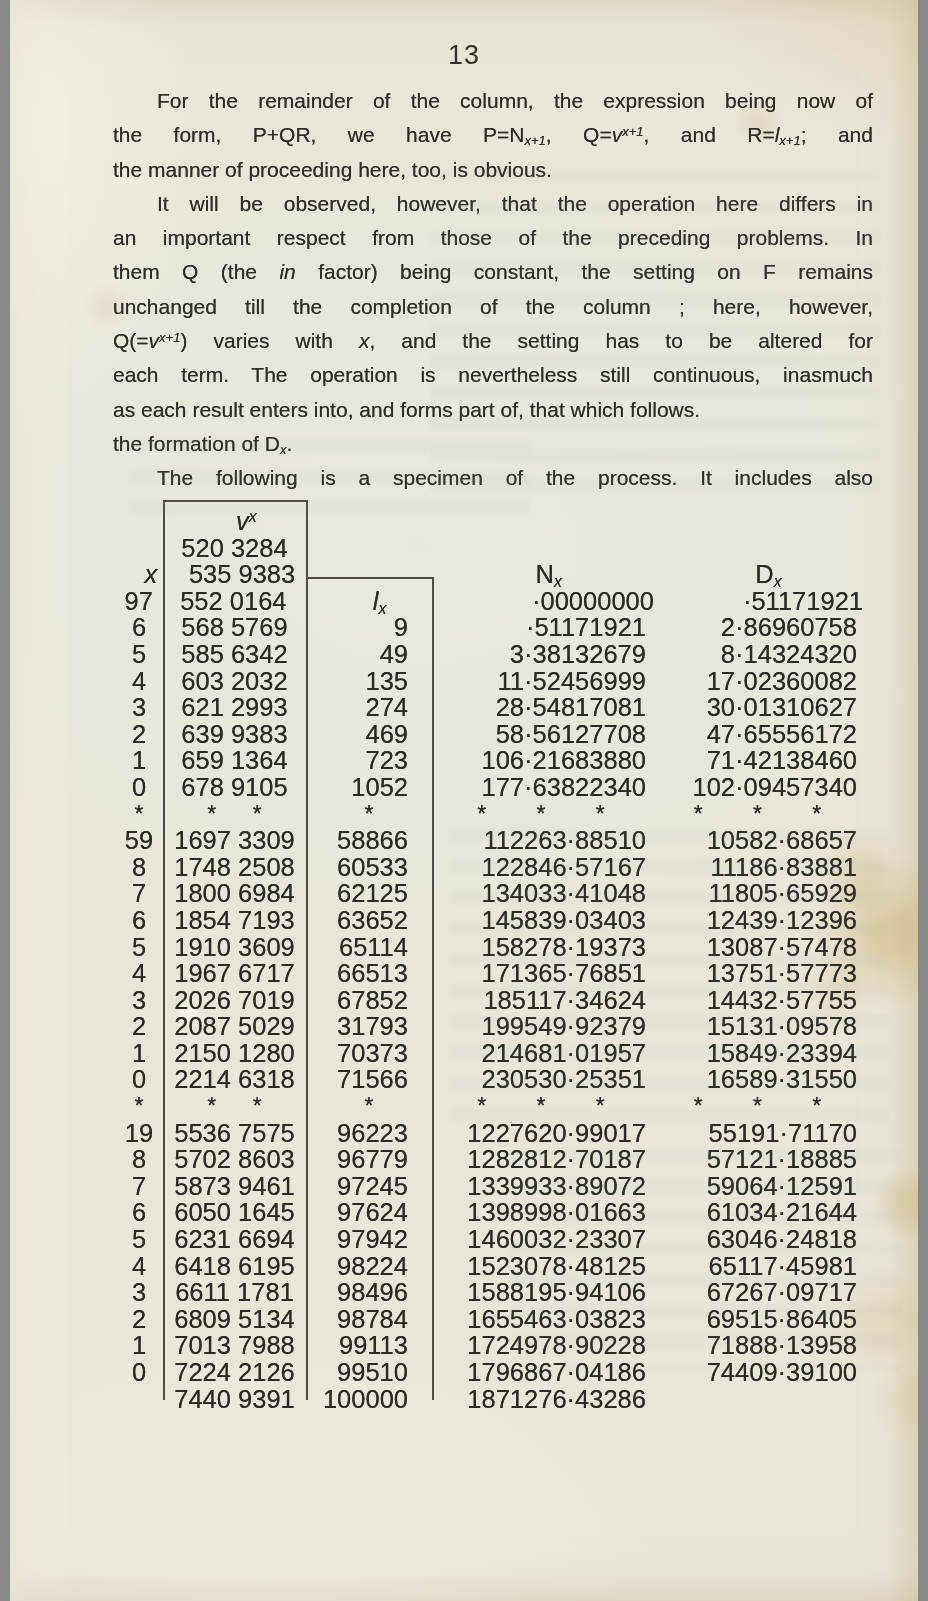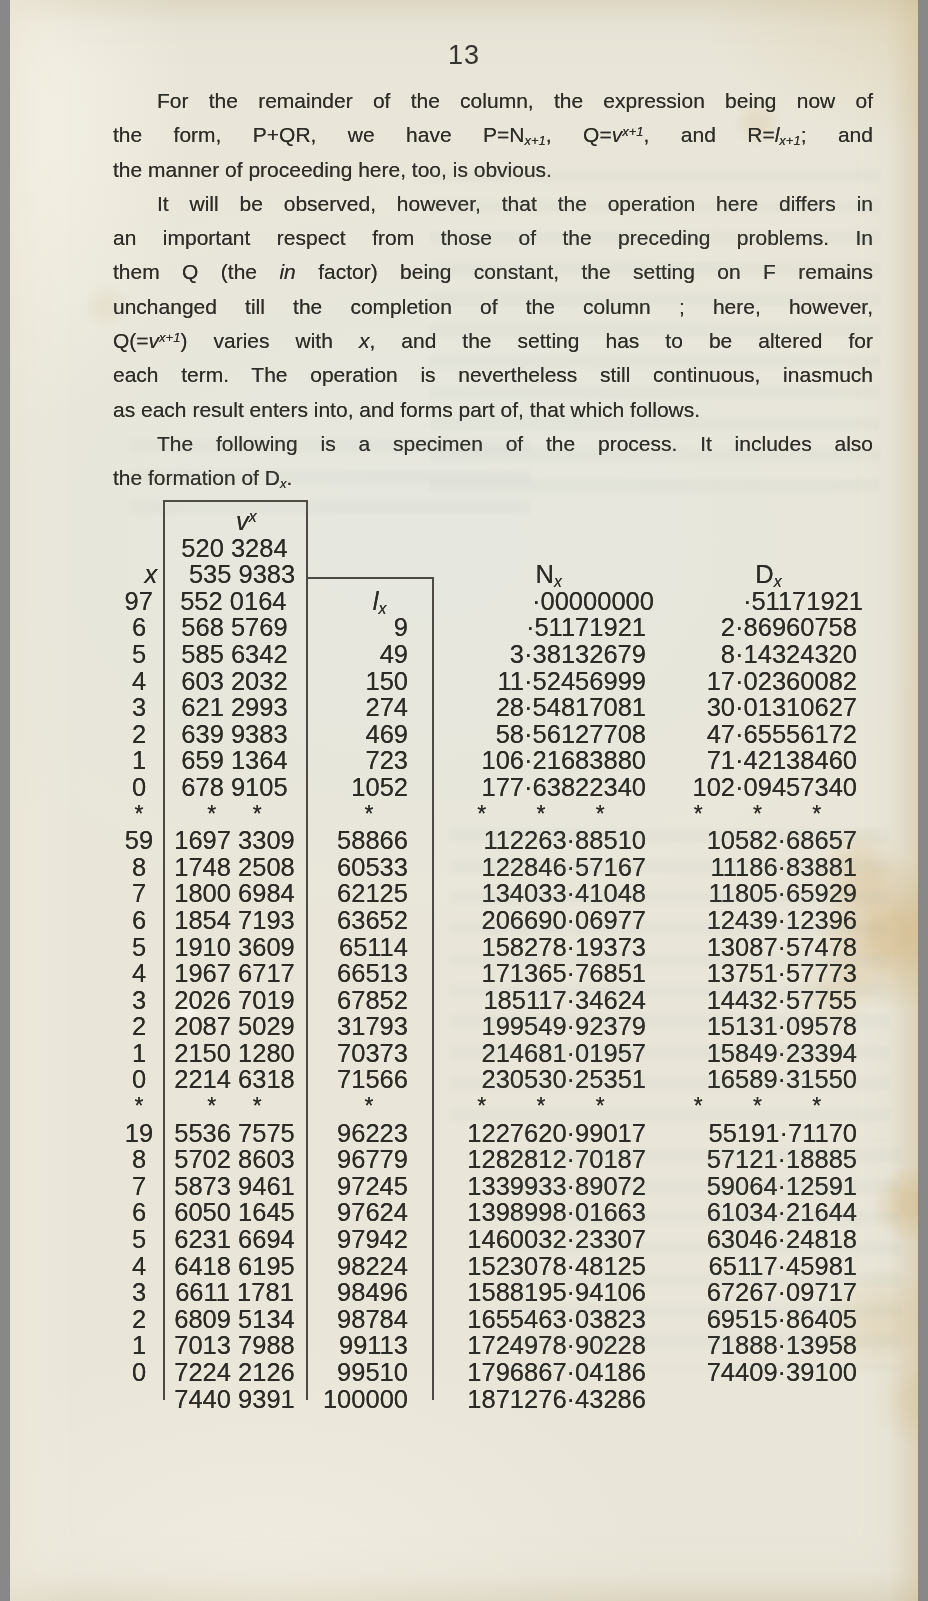--- a/index.html
+++ b/index.html
@@ -87,22 +87,22 @@
       <div class="line indent">For the remainder of the column, the expression being now of</div>
       <div class="line">the form, P+QR, we have P=N<sub>x+1</sub>, Q=<i>v</i><sup>x+1</sup>, and R=<i>l</i><sub>x+1</sub>; and</div>
       <div class="line last">the manner of proceeding here, too, is obvious.</div>
       <div class="line indent">It will be observed, however, that the operation here differs in</div>
       <div class="line">an important respect from those of the preceding problems. In</div>
       <div class="line">them Q (the <i>in</i> factor) being constant, the setting on F remains</div>
       <div class="line">unchanged till the completion of the column ; here, however,</div>
       <div class="line">Q(=<i>v</i><sup>x+1</sup>) varies with <i>x</i>, and the setting has to be altered for</div>
       <div class="line">each term. The operation is nevertheless still continuous, inasmuch</div>
       <div class="line last">as each result enters into, and forms part of, that which follows.</div>
+      <div class="line last">the formation of D<sub>x</sub>.</div>
       <div class="line indent">The following is a specimen of the process. It includes also</div>
-      <div class="line last">the formation of D<sub>x</sub>.</div>
     </div>
 
   <div class="spec-table">
     <div class="rule v" style="left:48px;  top:0;    height:900px;"></div>
     <div class="rule v" style="left:191px; top:0;    height:900px;"></div>
     <div class="rule v" style="left:317px; top:77px; height:823px;"></div>
     <div class="rule h" style="left:48px;  top:0;    width:143px;"></div>
     <div class="rule h" style="left:191px; top:77px; width:126px;"></div>
     <div class="rows">
         <div class="trow">
@@ -143,21 +143,21 @@
         <div class="trow">
           <div class="cell cx">5</div>
           <div class="cell cvx">585 6342</div>
           <div class="cell clx">49</div>
           <div class="cell cnx">3·38132679</div>
           <div class="cell cdx">8·14324320</div>
         </div>
         <div class="trow">
           <div class="cell cx">4</div>
           <div class="cell cvx">603 2032</div>
-          <div class="cell clx">150</div>
+          <div class="cell clx">135</div>
           <div class="cell cnx">11·52456999</div>
           <div class="cell cdx">17·02360082</div>
         </div>
         <div class="trow">
           <div class="cell cx">3</div>
           <div class="cell cvx">621 2993</div>
           <div class="cell clx">274</div>
           <div class="cell cnx">28·54817081</div>
           <div class="cell cdx">30·01310627</div>
         </div>
@@ -207,21 +207,21 @@
           <div class="cell cx">7</div>
           <div class="cell cvx">1800 6984</div>
           <div class="cell clx">62125</div>
           <div class="cell cnx">134033·41048</div>
           <div class="cell cdx">11805·65929</div>
         </div>
         <div class="trow">
           <div class="cell cx">6</div>
           <div class="cell cvx">1854 7193</div>
           <div class="cell clx">63652</div>
-          <div class="cell cnx">206690·06977</div>
+          <div class="cell cnx">145839·03403</div>
           <div class="cell cdx">12439·12396</div>
         </div>
         <div class="trow">
           <div class="cell cx">5</div>
           <div class="cell cvx">1910 3609</div>
           <div class="cell clx">65114</div>
           <div class="cell cnx">158278·19373</div>
           <div class="cell cdx">13087·57478</div>
         </div>
         <div class="trow">

